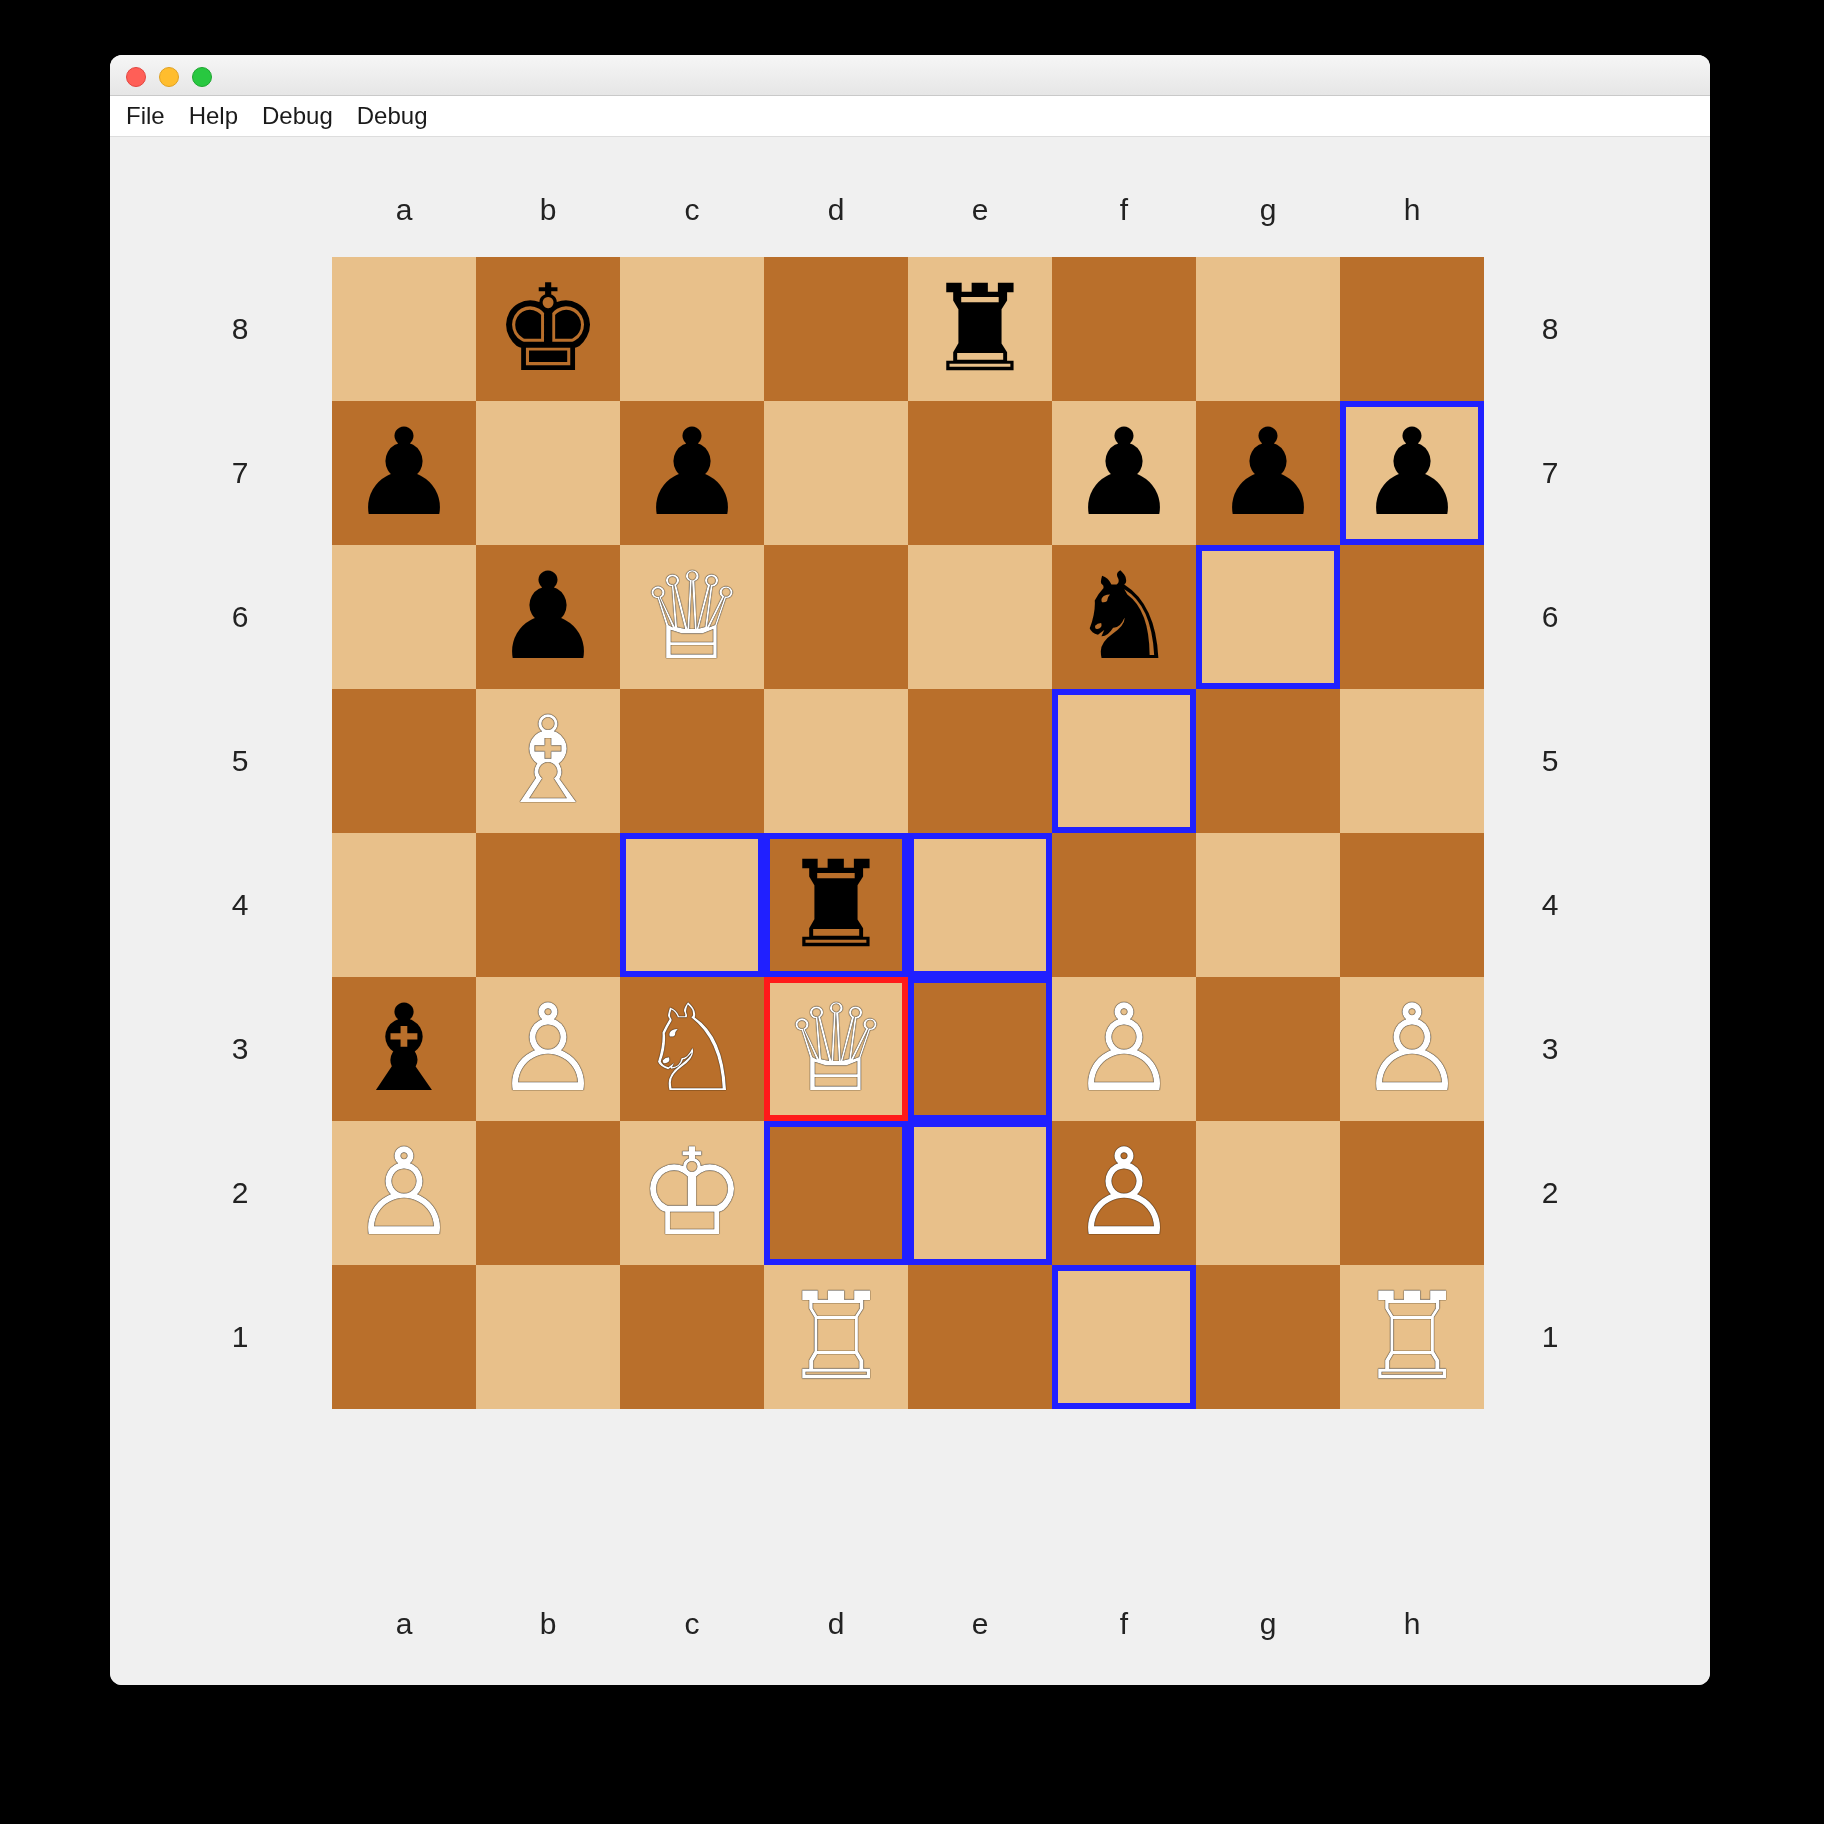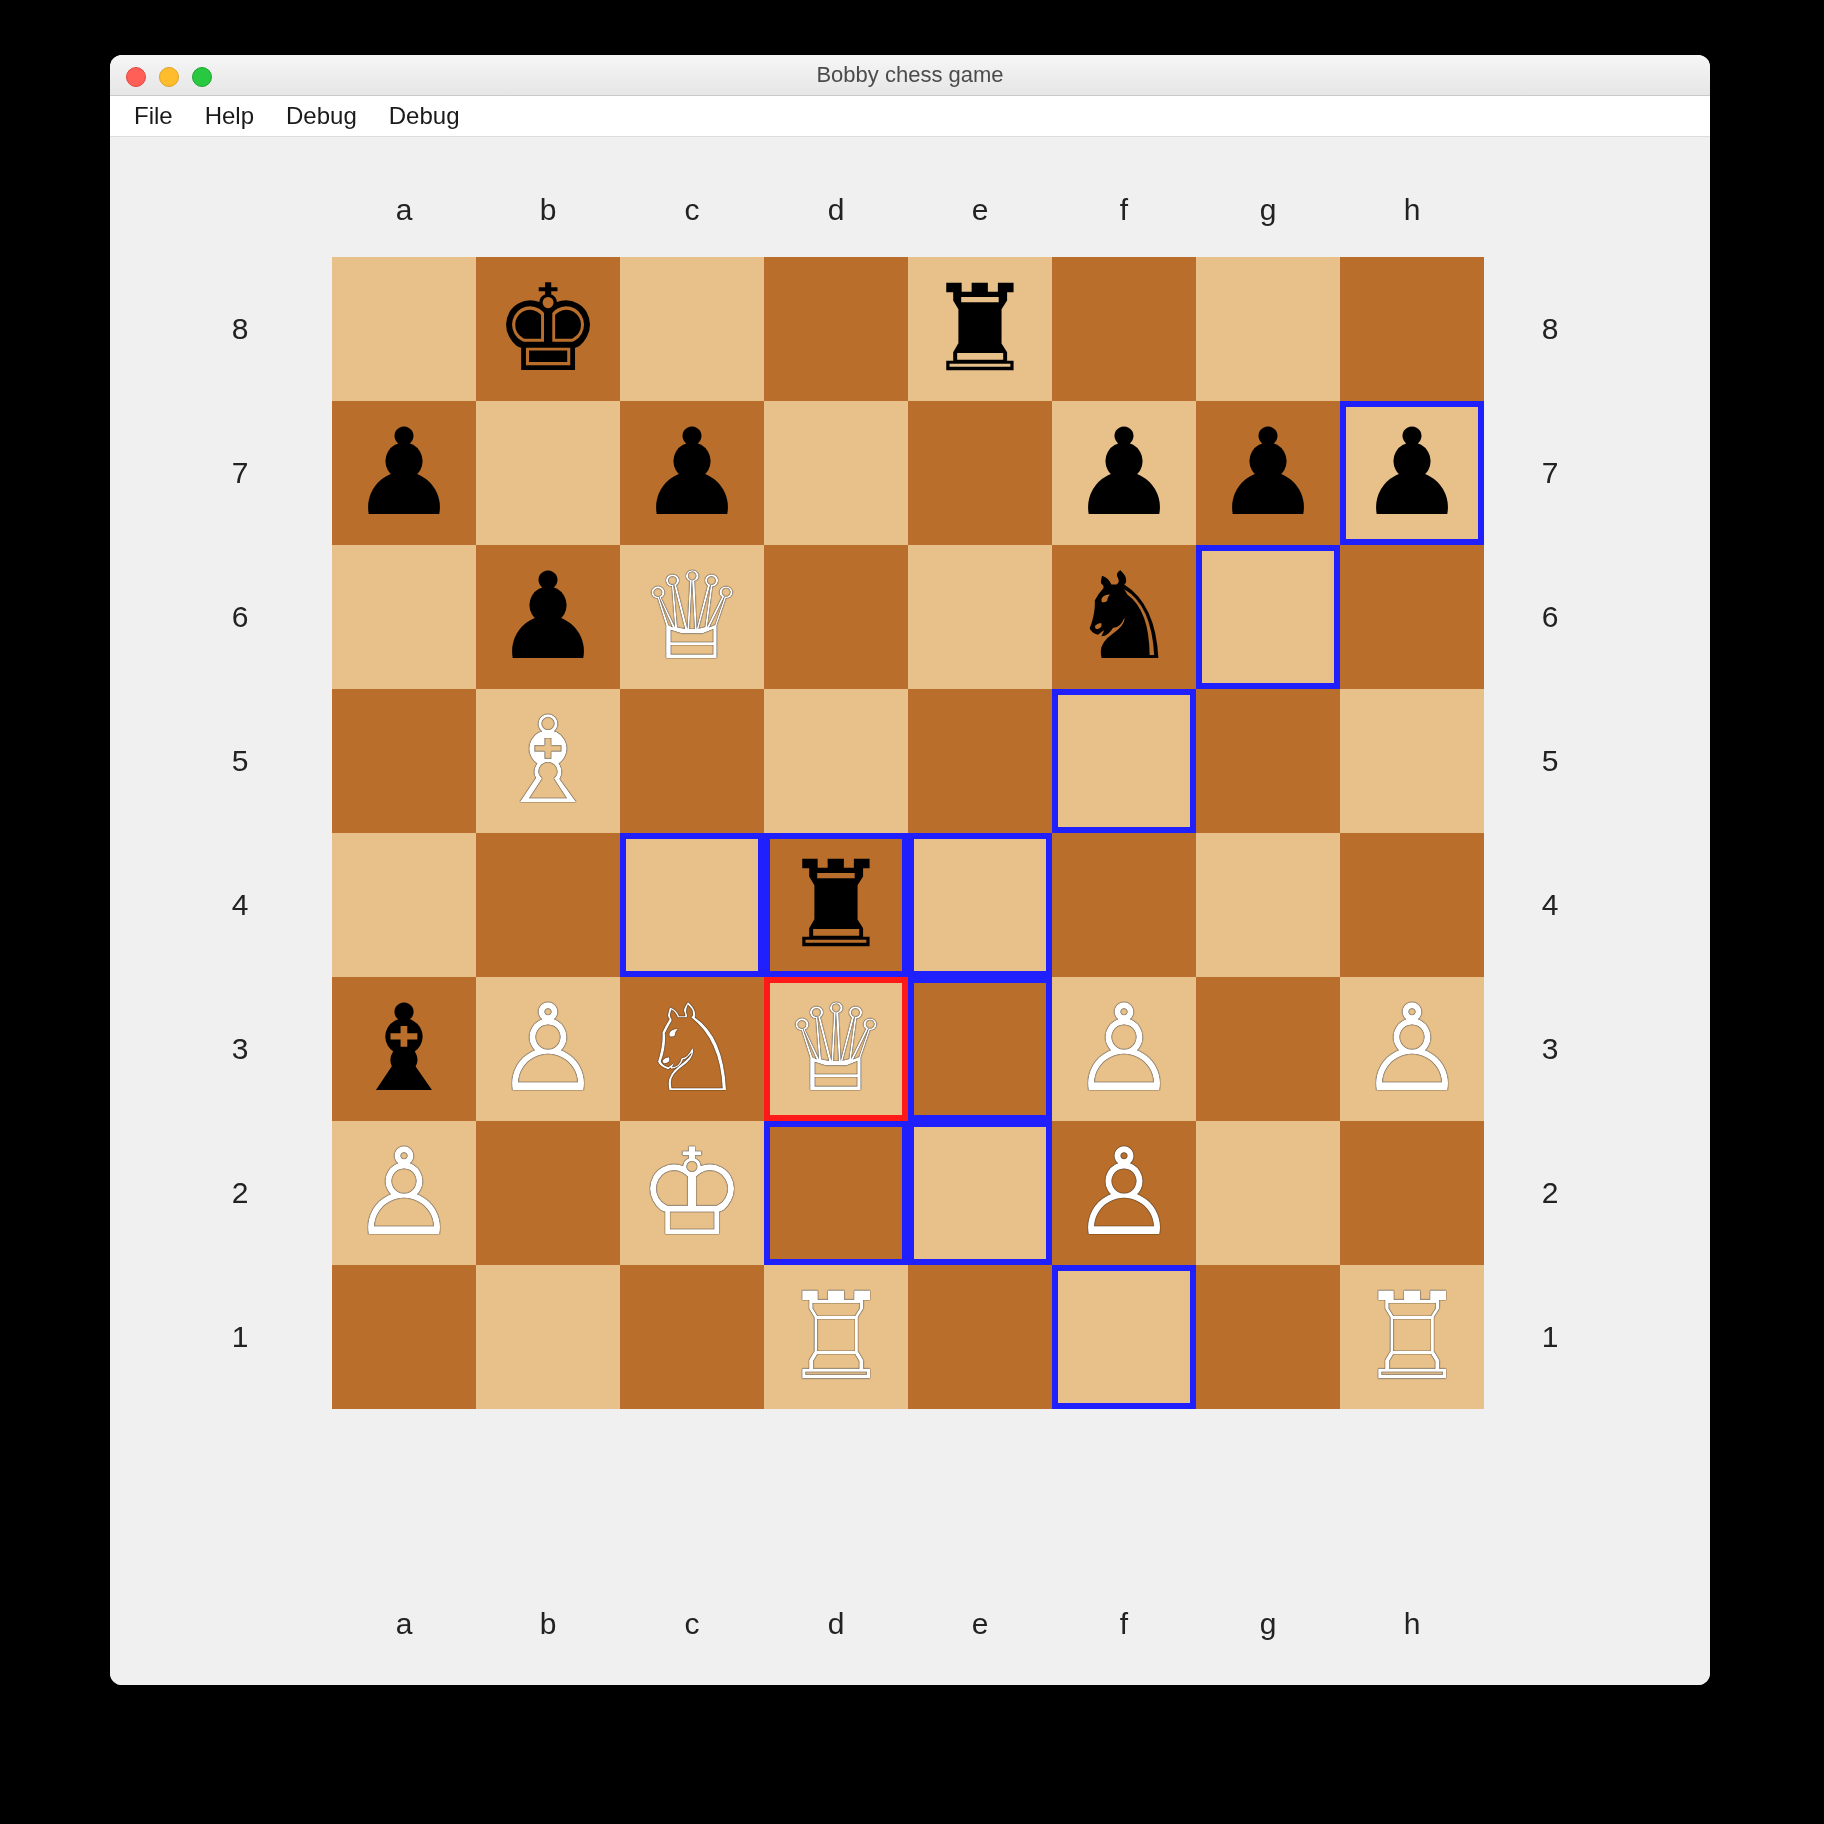--- a/index.html
+++ b/index.html
@@ -55,21 +55,21 @@
     height: 40px;
     background: #fff;
     border-bottom: 1px solid #ddd;
     display: flex;
     align-items: center;
     gap: 24px;
     padding-left: 16px;
     font-size: 24px;
     color: #1a1a1a;
   }
-  .menubar span { cursor: default; margin-left: 8px; }
+  .menubar span { cursor: default; }
   .content {
     position: relative;
     width: 100%;
     height: calc(100% - 80px);
     background: #f0f0f0;
   }
   
   .board-wrap {
     position: absolute;
     left: 50px;
@@ -155,21 +155,20 @@
 </head>
 <body>
 
 <div class="window">
   <div class="titlebar">
     <div class="traffic">
       <div class="tl red"></div>
       <div class="tl yellow"></div>
       <div class="tl green"></div>
     </div>
-    <div class="title">Bobby chess game</div>
   </div>
 
   <div class="menubar">
     <span>File</span>
     <span>Help</span>
     <span>Debug</span>
     <span>Debug</span>
   </div>
 
   <div class="content">

